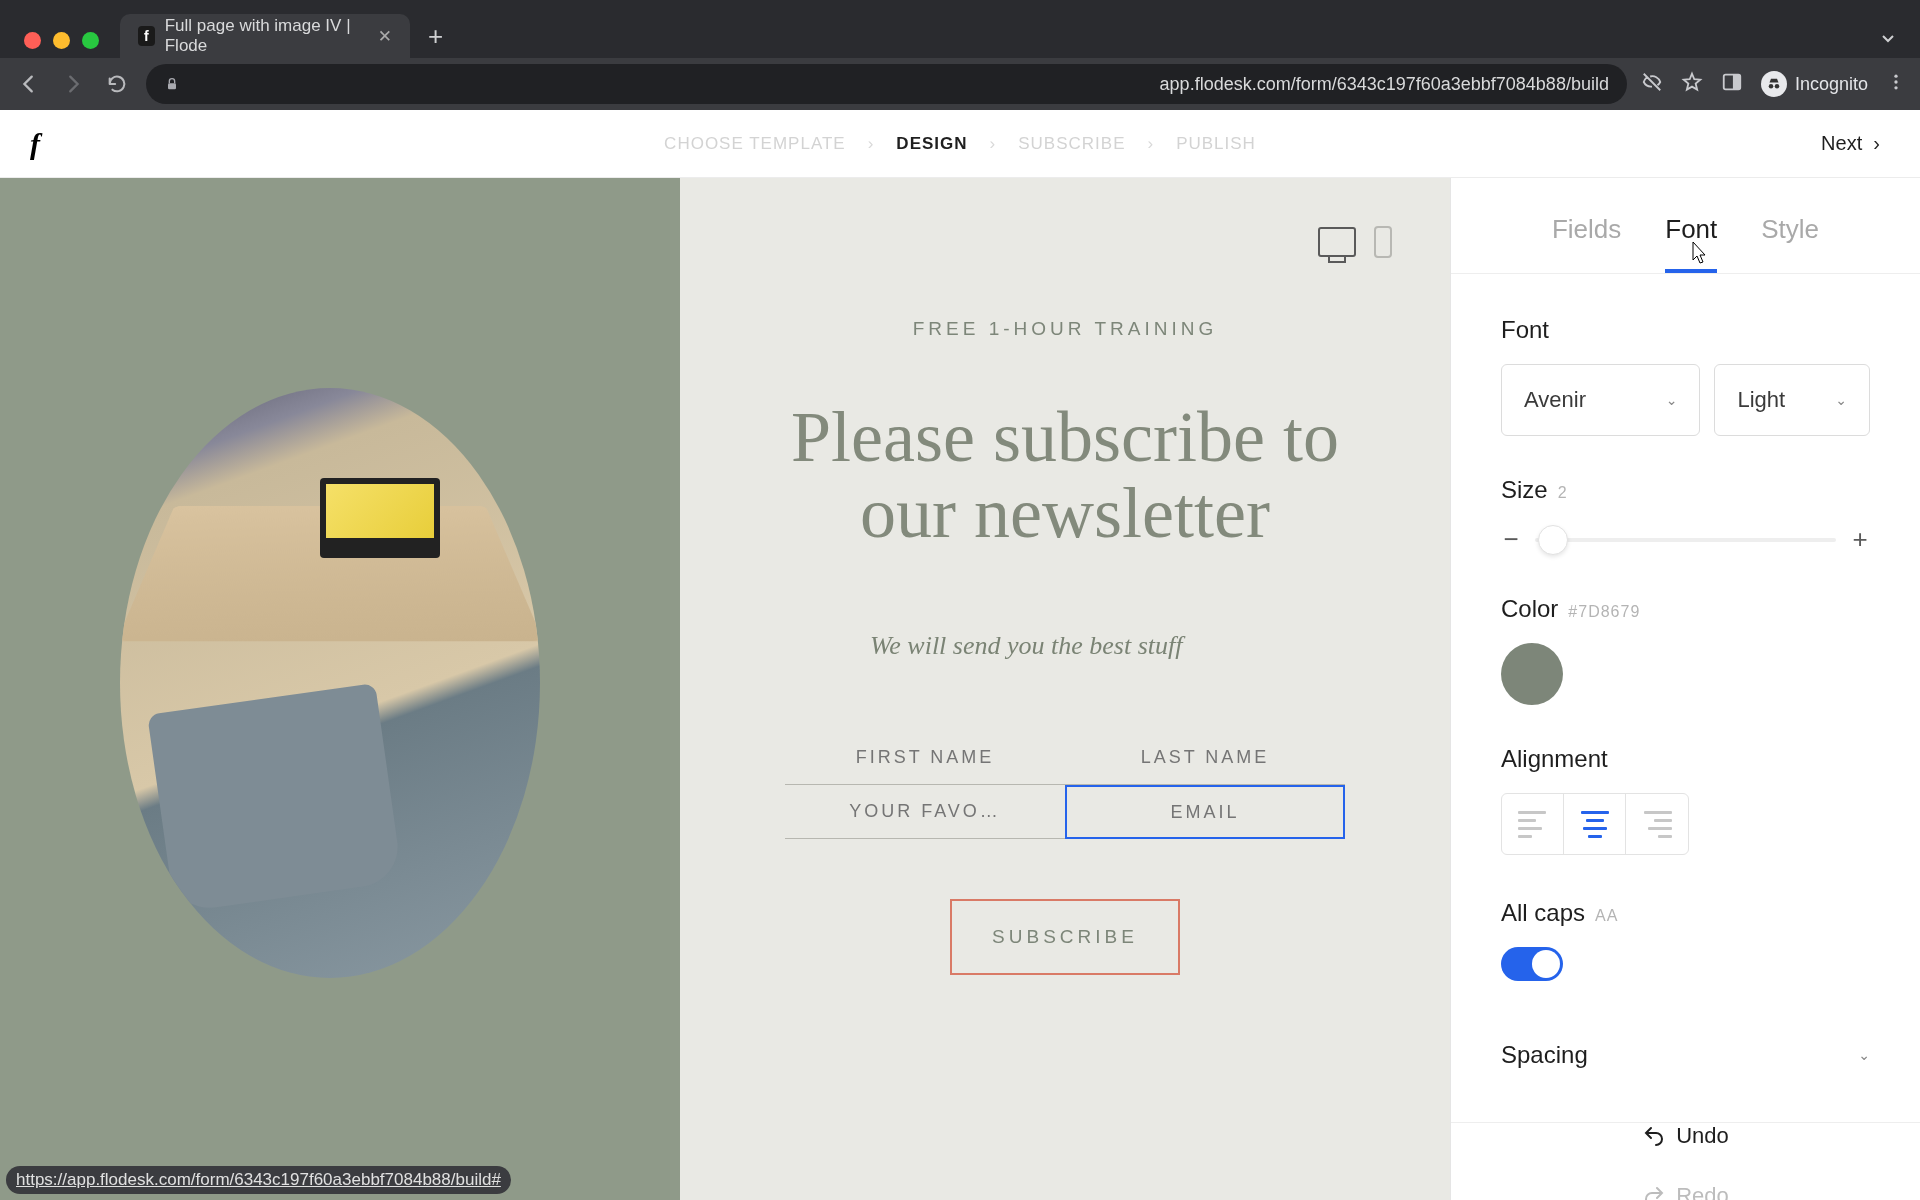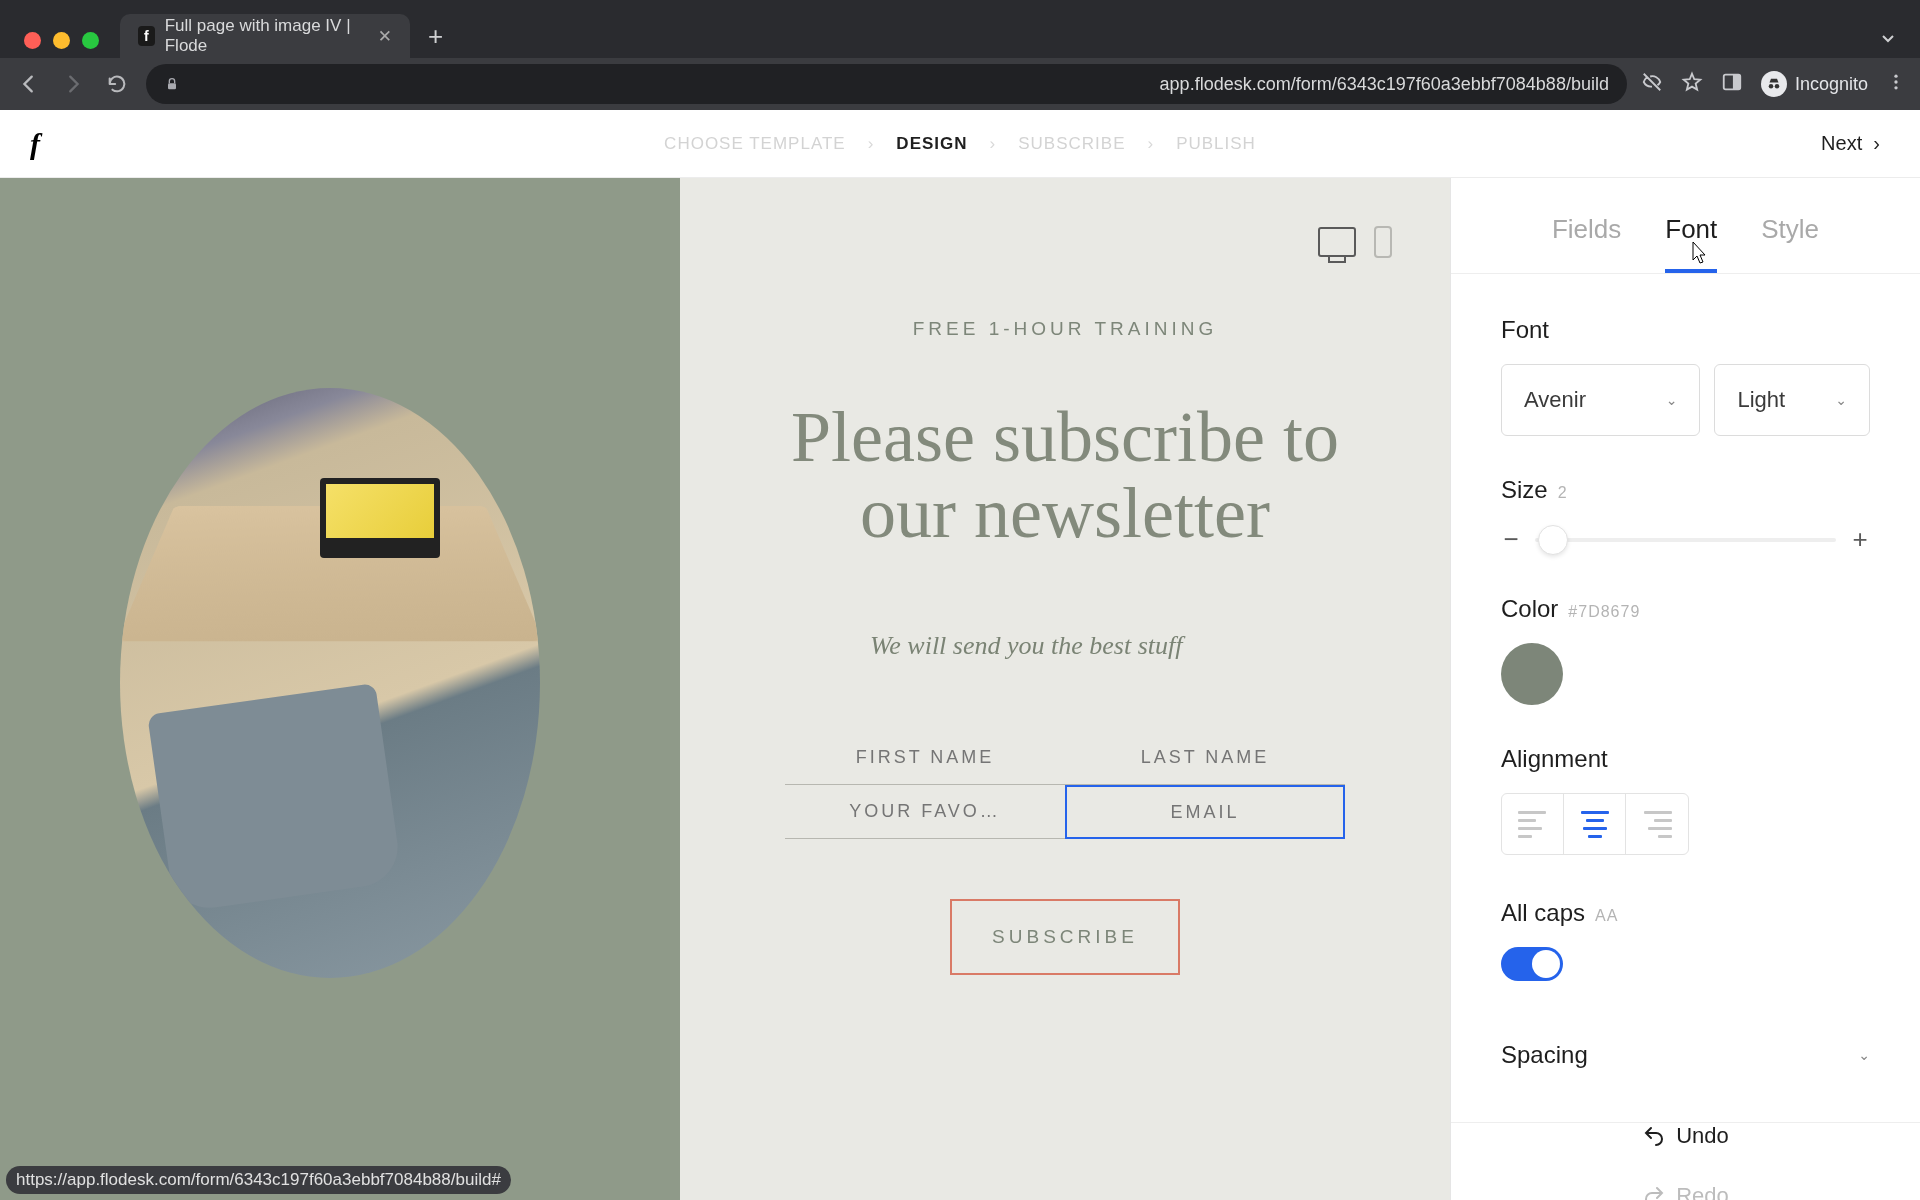--- a/index.html
+++ b/index.html
@@ -94,21 +94,21 @@
   .toggle{ width:62px;height:34px;border-radius:20px;background:#2563eb;position:relative;}
   .toggle::after{content:"";position:absolute;right:3px;top:3px;width:28px;height:28px;border-radius:50%;background:#fff;}
   
   .spacing-row{display:flex;justify-content:space-between;align-items:center;margin-top:60px;font-size:24px;color:#1e1e1e;}
   
   .side-footer{ border-top:1px solid #eee; height:78px; display:flex; align-items:center; padding:0 34px; gap:34px;flex-direction:column;}
   .ur{display:flex;align-items:center;gap:10px;font-size:22px;color:#1e1e1e;}
   .ur.dim{color:#bcbcbc;}
   .saved{margin-left:auto;color:#c4c4c4;font-size:22px;}
   
-  .status-bar{ position:absolute; left:6px; bottom:6px; background:#3b3c40; color:#e0e0e0; font-size:17px; padding:4px 10px; border-radius:14px;}
+  .status-bar{ position:absolute; left:6px; bottom:6px; background:#3b3c40; color:#e0e0e0; font-size:17px; padding:4px 10px; border-radius:14px;text-decoration:underline;}
 </style>
 </head>
 <body>
 
 <div class="browser-chrome">
   <div class="mac-dots">
     <div class="dot red"></div>
     <div class="dot yellow"></div>
     <div class="dot green"></div>
   </div>

